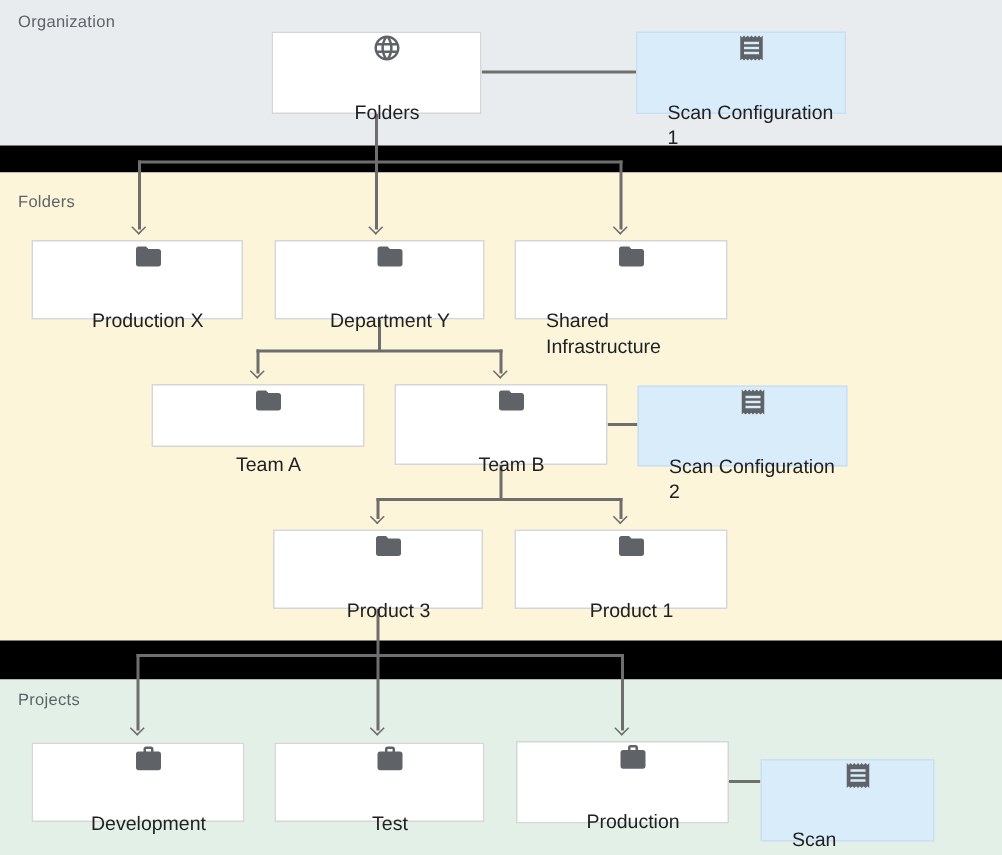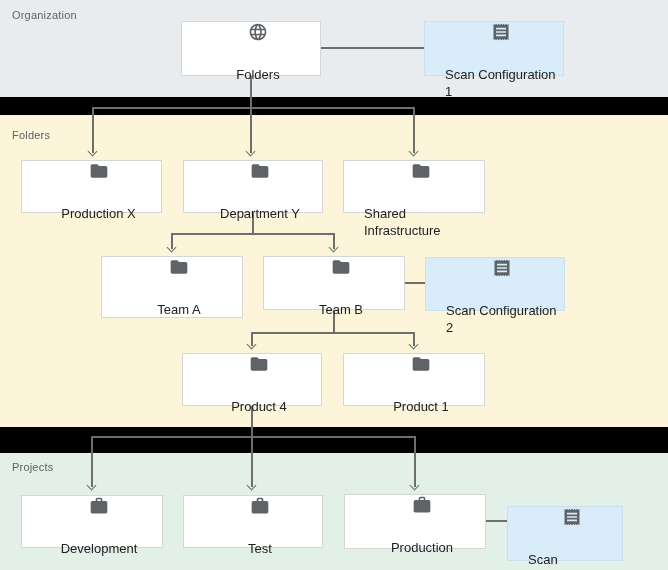--- a/index.html
+++ b/index.html
@@ -138,21 +138,21 @@
       </svg>
     <div class="lbl">Shared Infrastructure</div>
   </div>
   <div class="node" style="left:183px;top:160px;width:140px;height:53px">
     <svg class="ic" viewBox="0 0 24 24">
         <use href="#i-folder"></use>
       </svg>
     <div class="lbl">Department Y</div>
   </div>
 
-  <div class="node" style="left:101px;top:256px;width:142px;height:62px">
+  <div class="node" style="left:101px;top:256px;width:142px;height:42px">
     <svg class="ic" viewBox="0 0 24 24">
         <use href="#i-folder"></use>
       </svg>
     <div class="lbl">Team A</div>
   </div>
   <div class="node" style="left:263px;top:256px;width:142px;height:54px">
     <svg class="ic" viewBox="0 0 24 24">
         <use href="#i-folder"></use>
       </svg>
     <div class="lbl">Team B</div>
@@ -161,21 +161,21 @@
     <svg class="ic" viewBox="0 0 24 24">
         <use href="#i-receipt"></use>
       </svg>
     <div class="lbl">Scan Configuration 2</div>
   </div>
 
   <div class="node" style="left:182px;top:353px;width:140px;height:53px">
     <svg class="ic" viewBox="0 0 24 24">
         <use href="#i-folder"></use>
       </svg>
-    <div class="lbl">Product 4</div>
+    <div class="lbl">Product 3</div>
   </div>
   <div class="node" style="left:343px;top:353px;width:142px;height:53px">
     <svg class="ic" viewBox="0 0 24 24">
         <use href="#i-folder"></use>
       </svg>
     <div class="lbl">Product 1</div>
   </div>
 
   <div class="node" style="left:21px;top:495px;width:142px;height:53px">
     <svg class="ic" viewBox="0 0 24 24">

